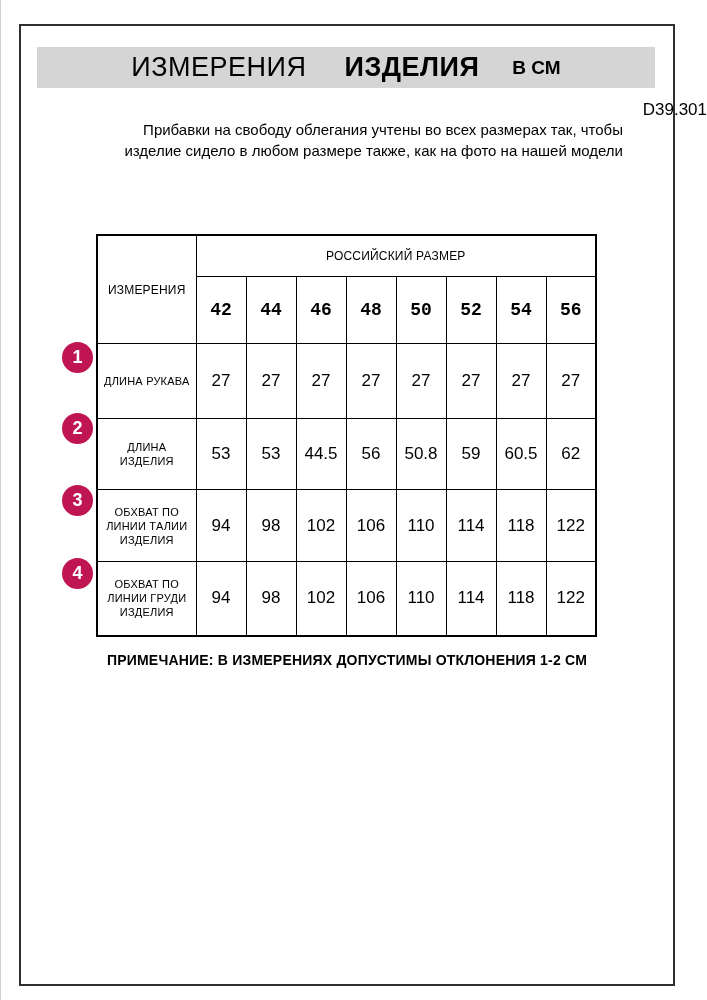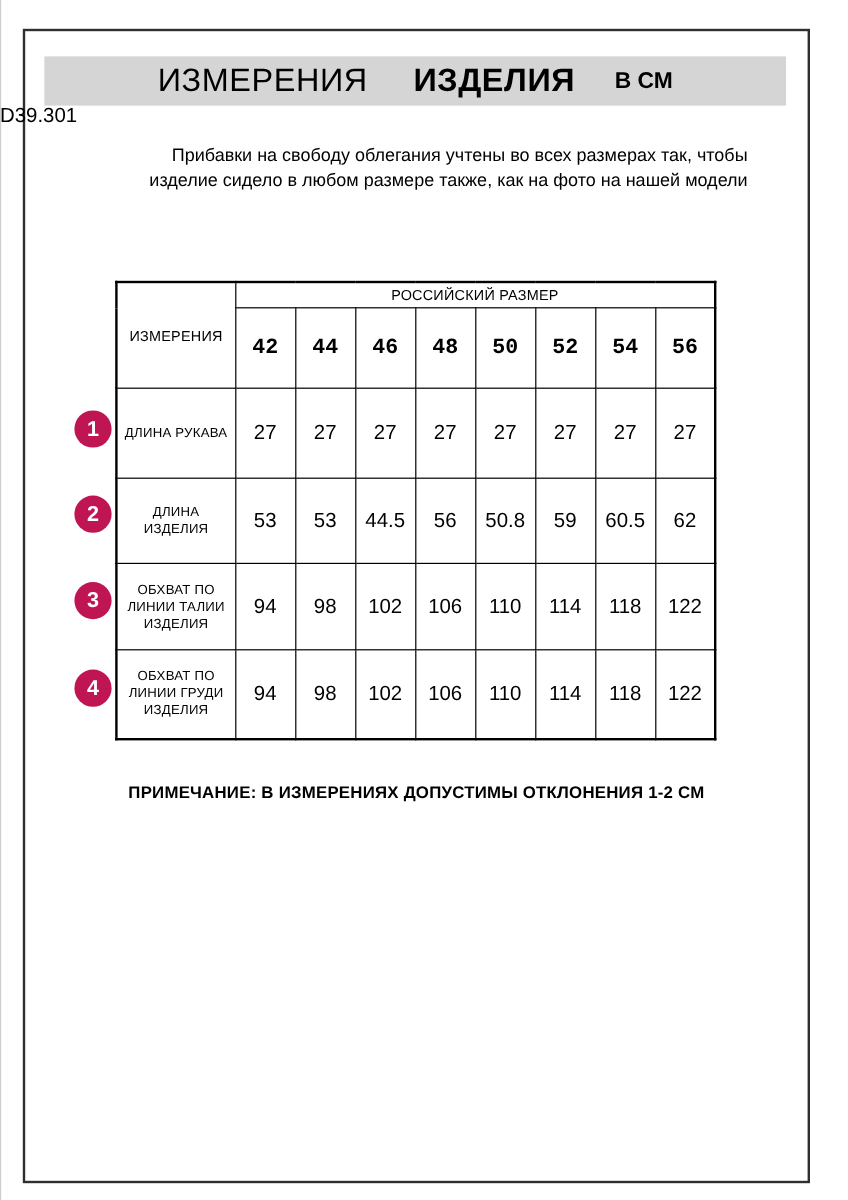--- a/index.html
+++ b/index.html
@@ -45,23 +45,23 @@
     white-space: nowrap;
   }
   .title-unit {
     font-size: 19px;
     font-weight: 700;
     margin-left: 33px;
     white-space: nowrap;
   }
   .product-code {
     position: absolute;
-    left: 0; top: 87px;
+    left: 0; top: 100px;
     width: 707px;
-    text-align: left;
+    text-align: right;
     font-size: 17px;
   }
   .description {
     position: absolute;
     left: 83px; top: 119px;
     width: 540px;
     text-align: right;
     font-size: 15px;
     line-height: 21px;
   }
@@ -69,21 +69,21 @@
     position: absolute;
     left: 96px; top: 234px;
     border-collapse: collapse;
     border: 2px solid #000;
     table-layout: fixed;
   }
   table.size-table td {
     border: 1px solid #000;
     text-align: center;
     vertical-align: middle;
-    padding: 3px 2px;
+    padding: 13px 2px;
   }
   td.corner-cell { width: 99px; font-size: 12px; letter-spacing: 0.2px; }
   td.group-cell  { font-size: 12px; letter-spacing: 0.2px; height: 17px; }
   tr.sizes-row   { height: 67px; font-family: Liberation Mono, monospace; }
   tr.sizes-row td { font-size: 18px; font-weight: 700; width: 50px; }
   tr.data-row td.label-cell {
     font-size: 11px;
     letter-spacing: 0.2px;
     white-space: pre-line;
     line-height: 14px;

